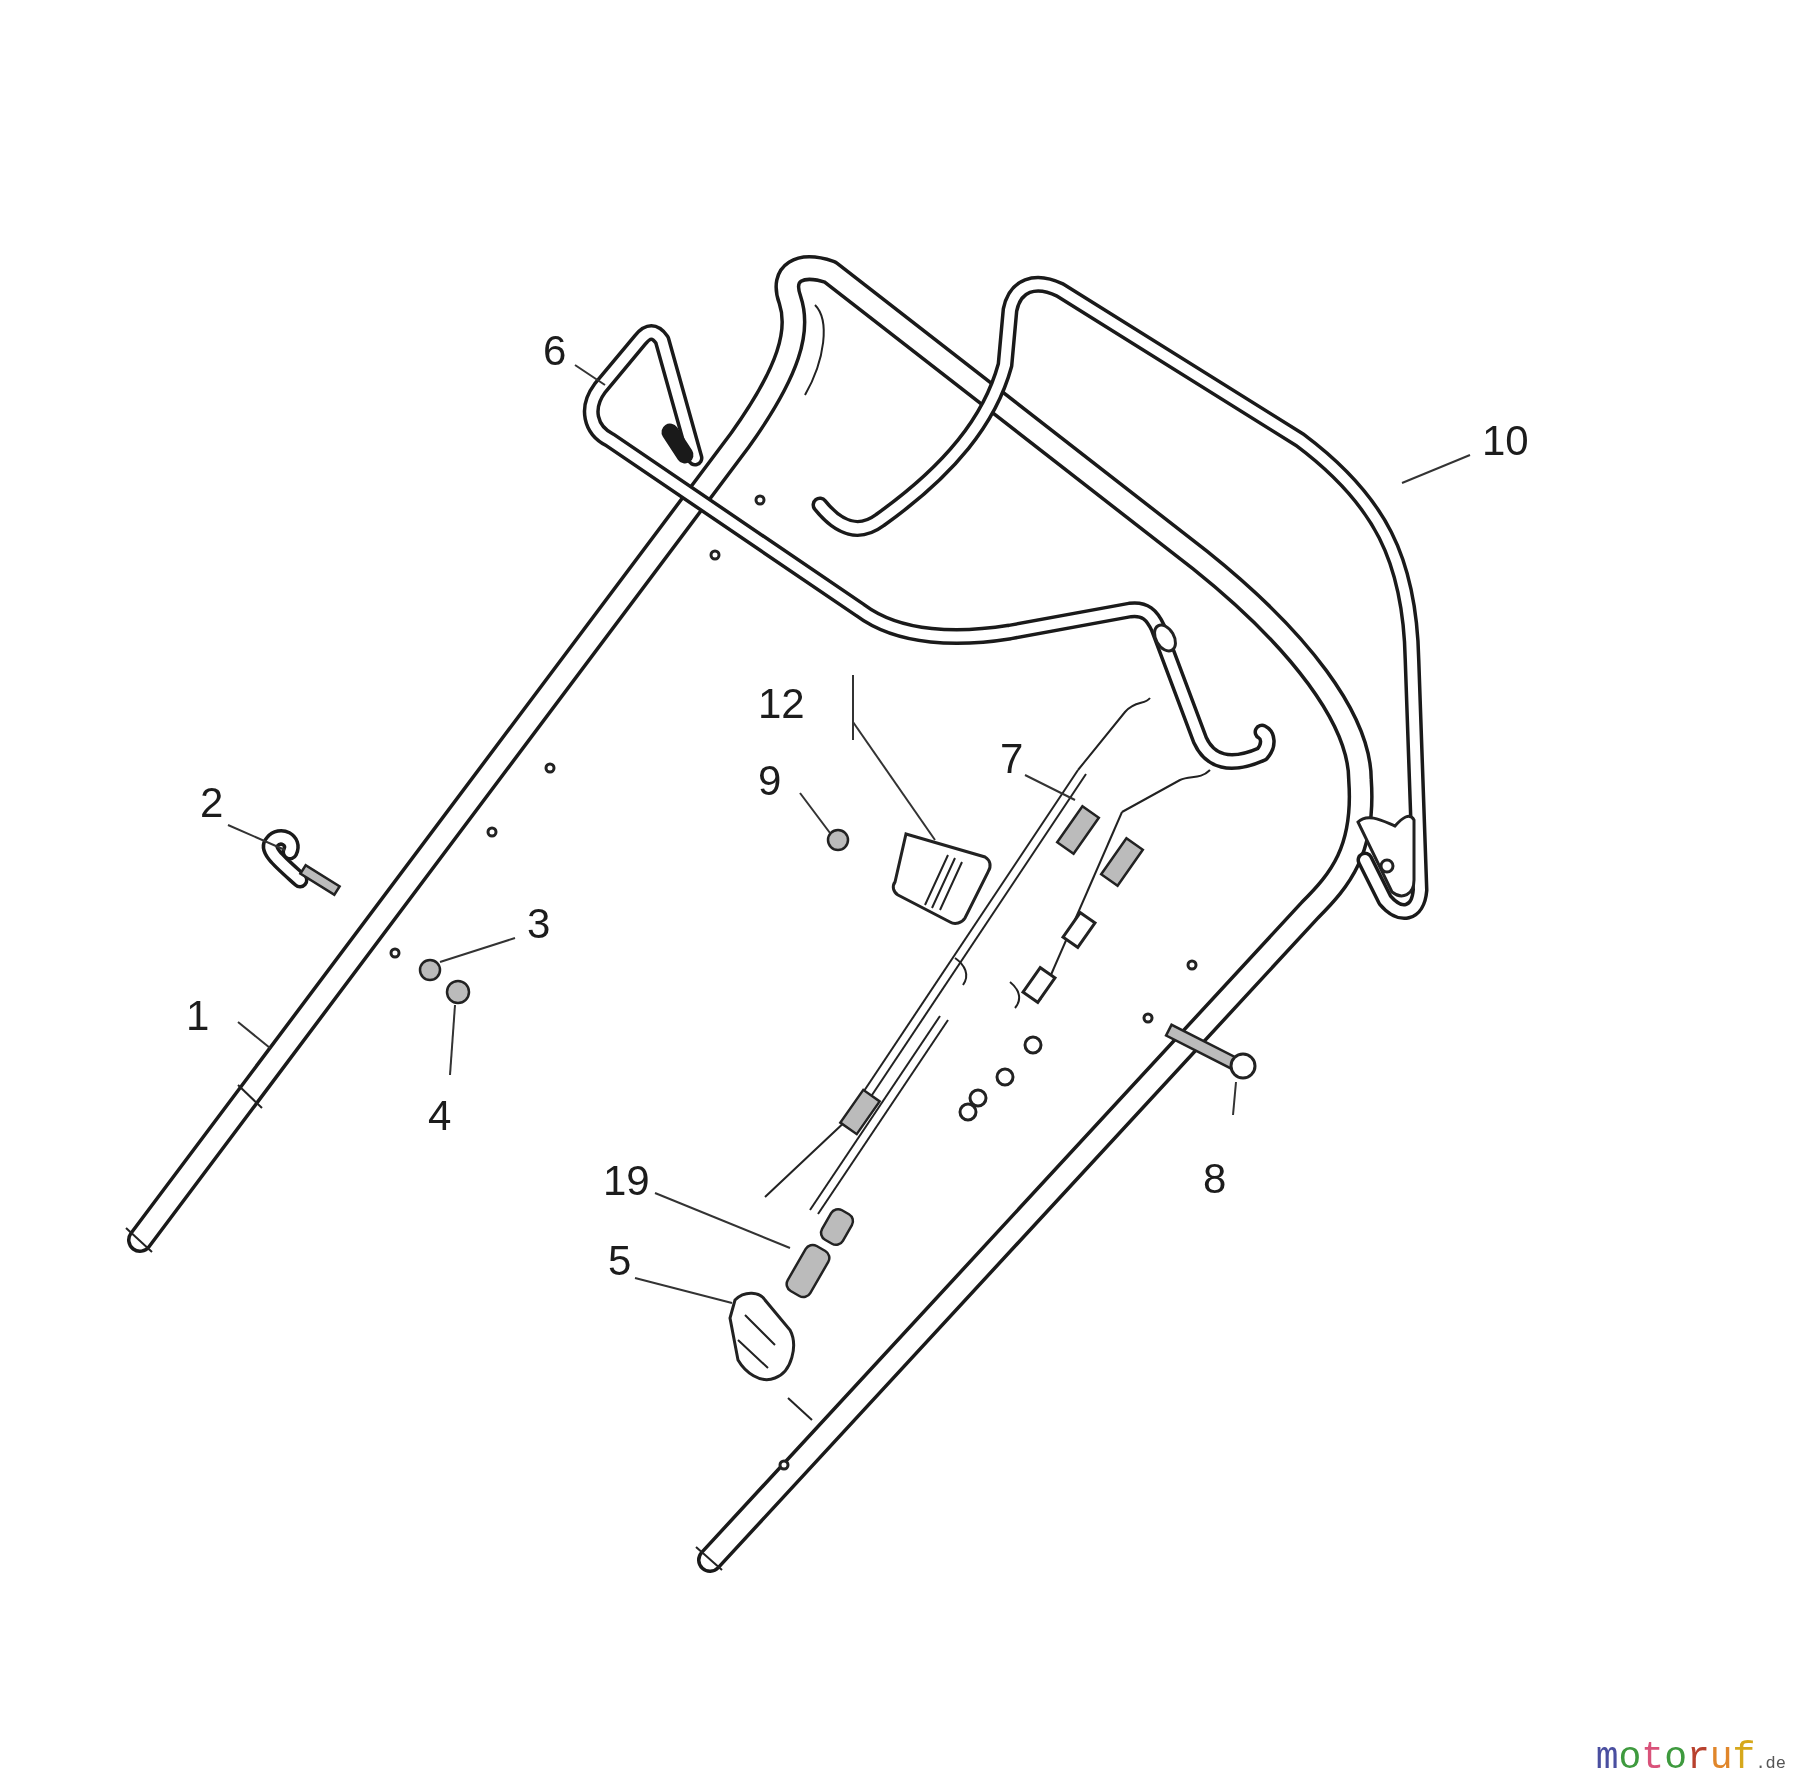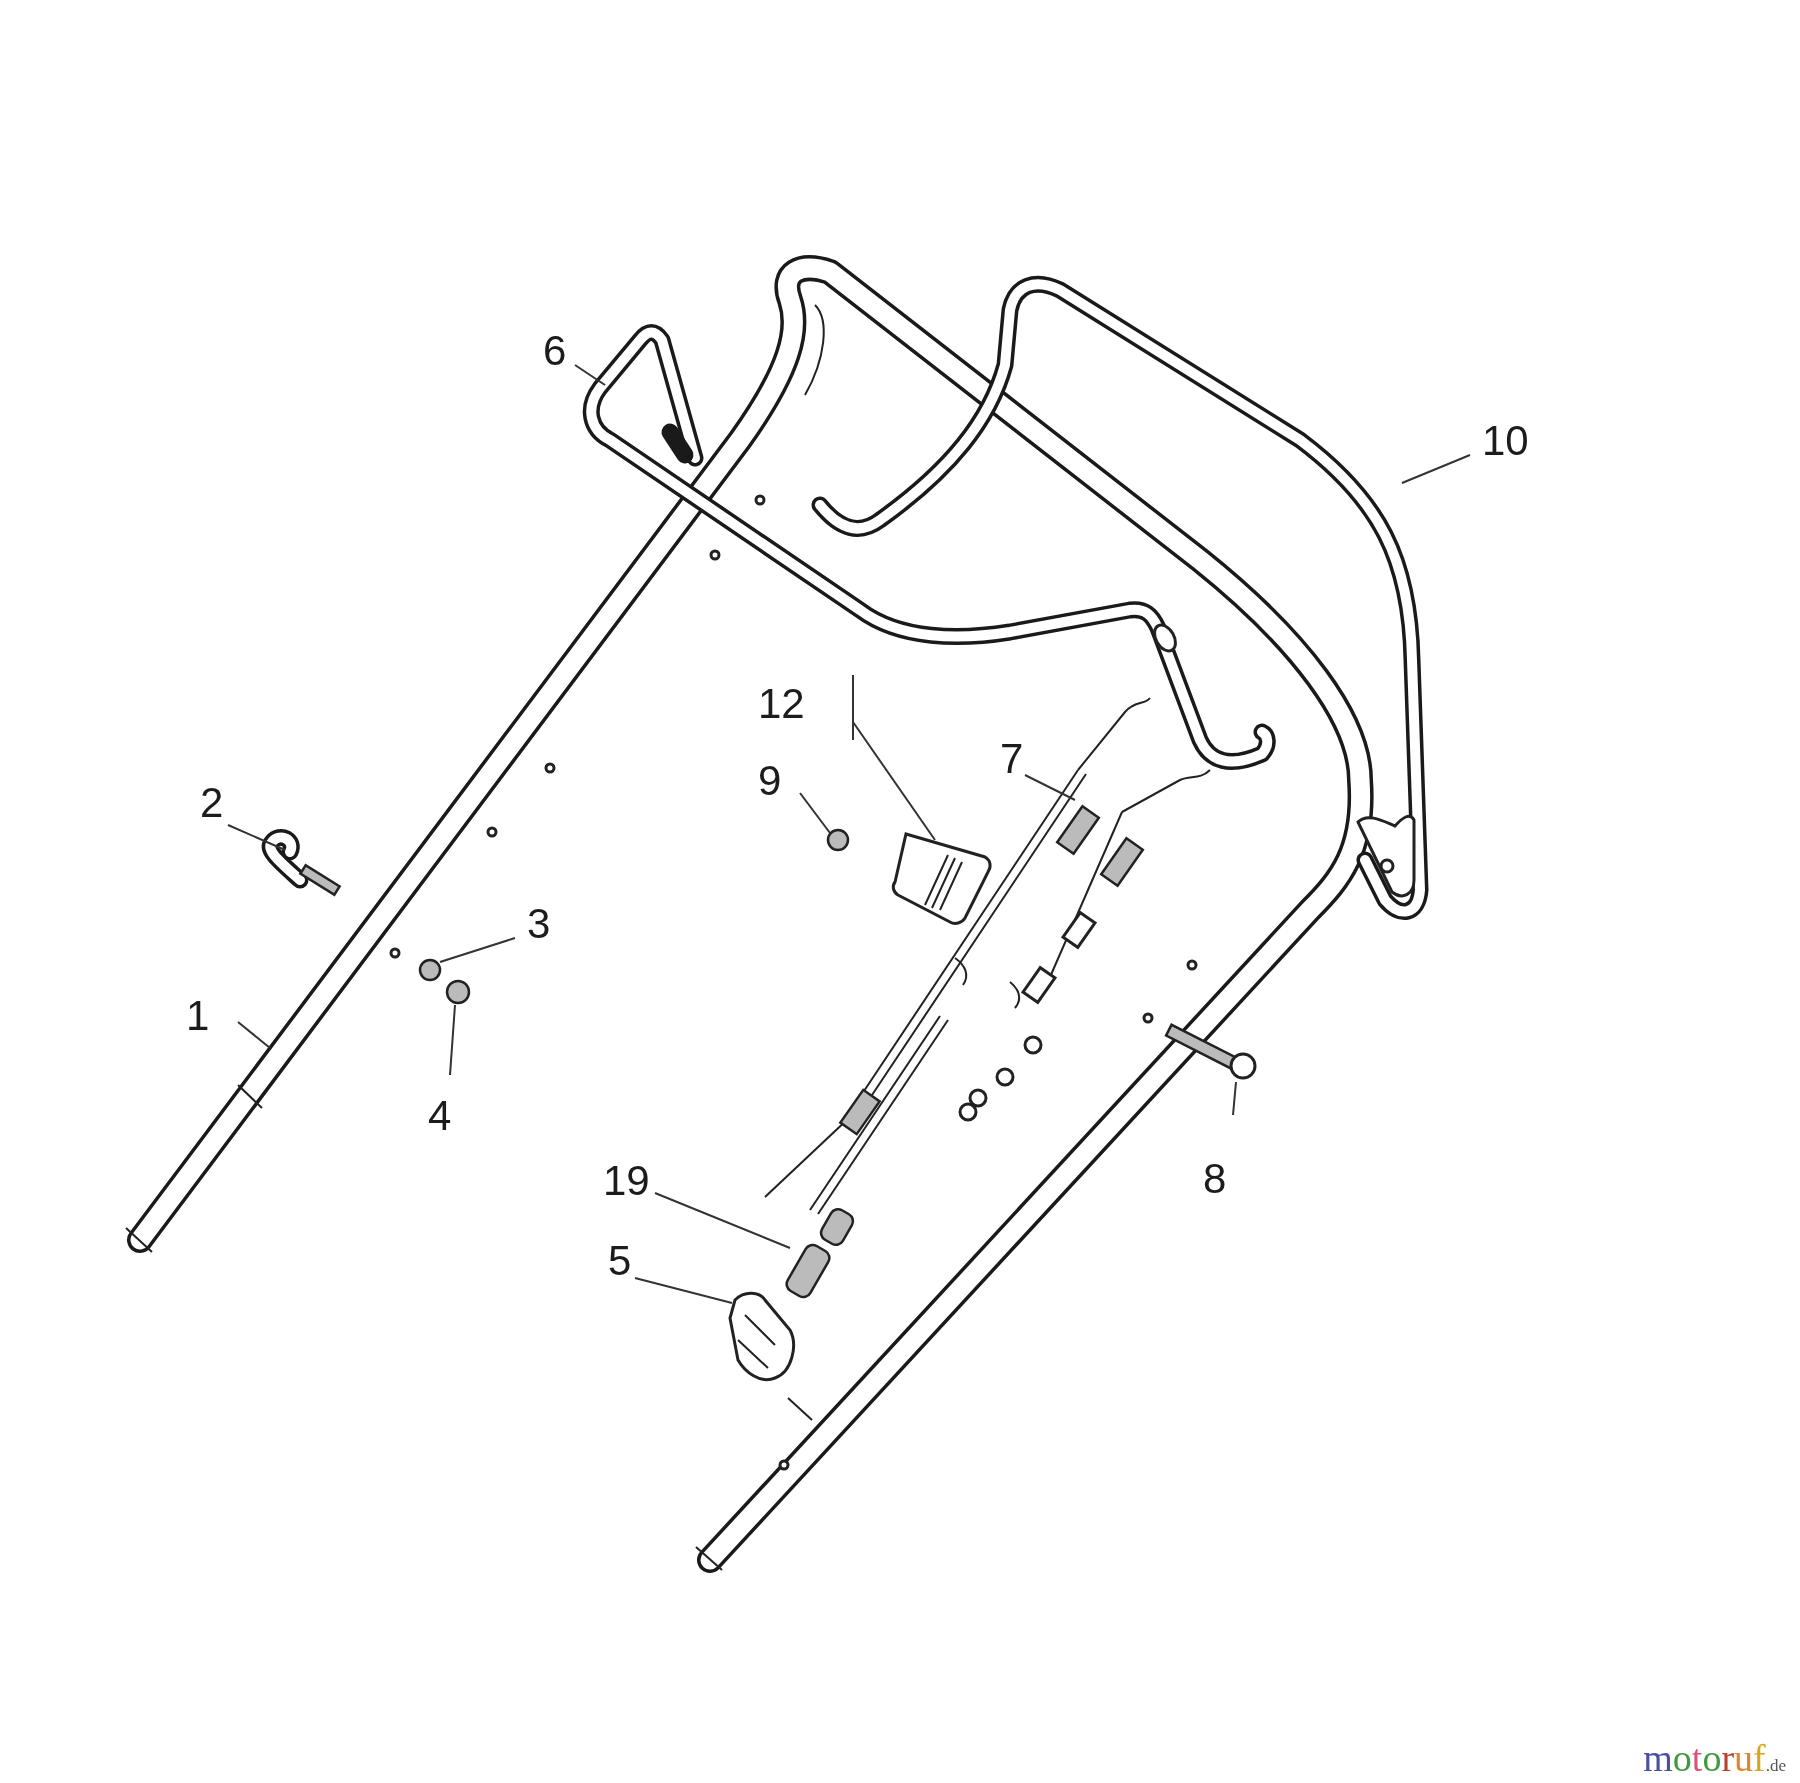--- a/index.html
+++ b/index.html
@@ -7,21 +7,21 @@
   #diagram { position:absolute; left:0; top:0; width:1800px; height:1783px; }
   .tube-outer { fill:none; stroke:#1a1a1a; stroke-width:26; stroke-linecap:round; stroke-linejoin:round; }
   .tube-inner { fill:none; stroke:#ffffff; stroke-width:19; stroke-linecap:round; stroke-linejoin:round; }
   .rod-outer { fill:none; stroke:#1a1a1a; stroke-width:17; stroke-linecap:round; stroke-linejoin:round; }
   .rod-inner { fill:none; stroke:#ffffff; stroke-width:10; stroke-linecap:round; stroke-linejoin:round; }
   .thin { fill:none; stroke:#222; stroke-width:2; }
   .leader { fill:none; stroke:#333; stroke-width:2; }
   .part { fill:#fff; stroke:#222; stroke-width:3; }
   .hatch { fill:#bbb; stroke:#222; stroke-width:2.5; }
   .callout { position:absolute; font-family:"Liberation Sans", sans-serif; font-size:42px; color:#1c1c1c; line-height:1; }
-  .watermark { position:absolute; right:14px; bottom:6px; font-family:Liberation Serif, serif; font-size:38px; line-height:1; letter-spacing:0px;text-align:right; }
+  .watermark { position:absolute; right:14px; bottom:6px; font-family:Liberation Mono, monospace; font-size:38px; line-height:1; letter-spacing:0px;text-align:right; }
   .watermark .tld { font-size:17px; color:#555; }
 </style>
 </head>
 <body>
 
 <svg id="diagram" viewBox="0 0 1800 1783" xmlns="http://www.w3.org/2000/svg">
 
   <g>
     <path class="tube-outer" d="M140,1240 L740,440 C790,370 800,330 790,300 C780,272 800,262 830,272 L1200,560 C1300,640 1360,720 1360,780 C1365,850 1340,880 1310,910 L710,1560"></path>
     <path class="tube-inner" d="M140,1240 L740,440 C790,370 800,330 790,300 C780,272 800,262 830,272 L1200,560 C1300,640 1360,720 1360,780 C1365,850 1340,880 1310,910 L710,1560"></path>

